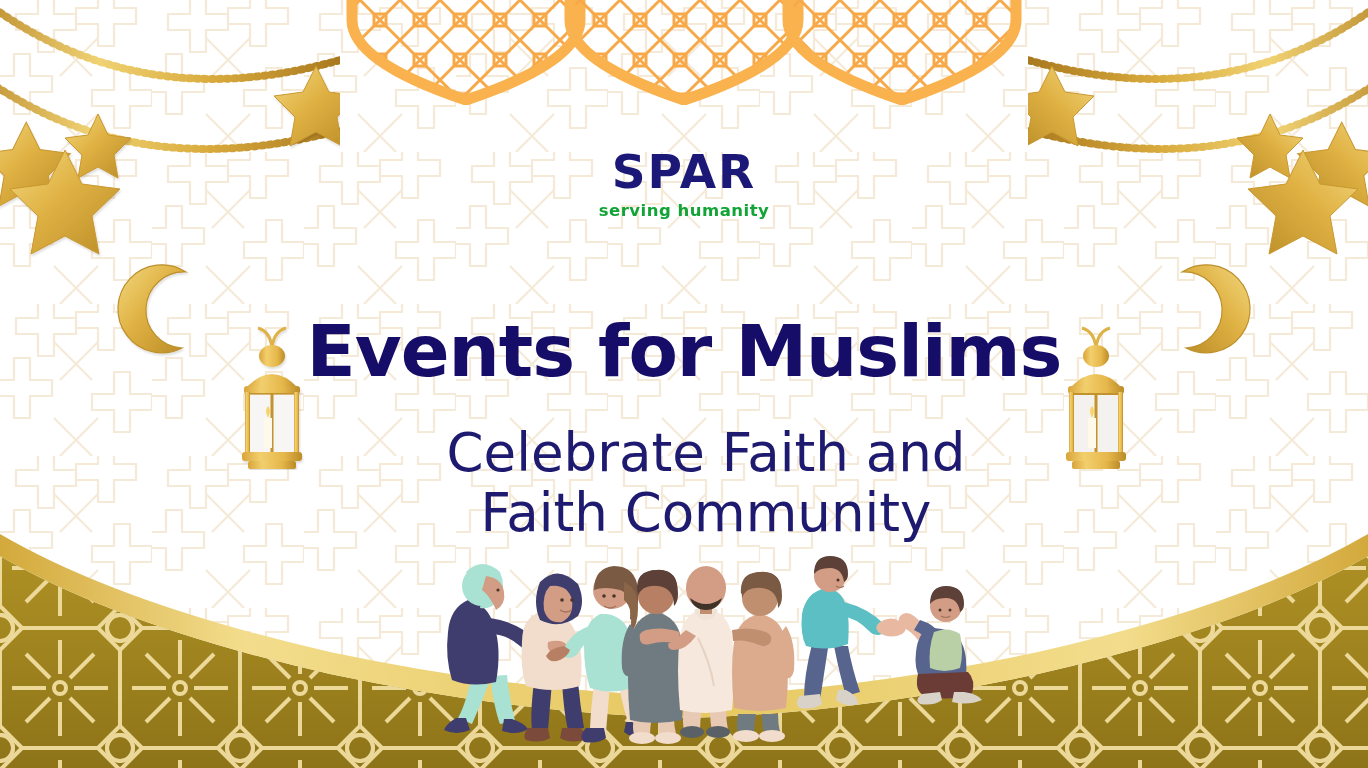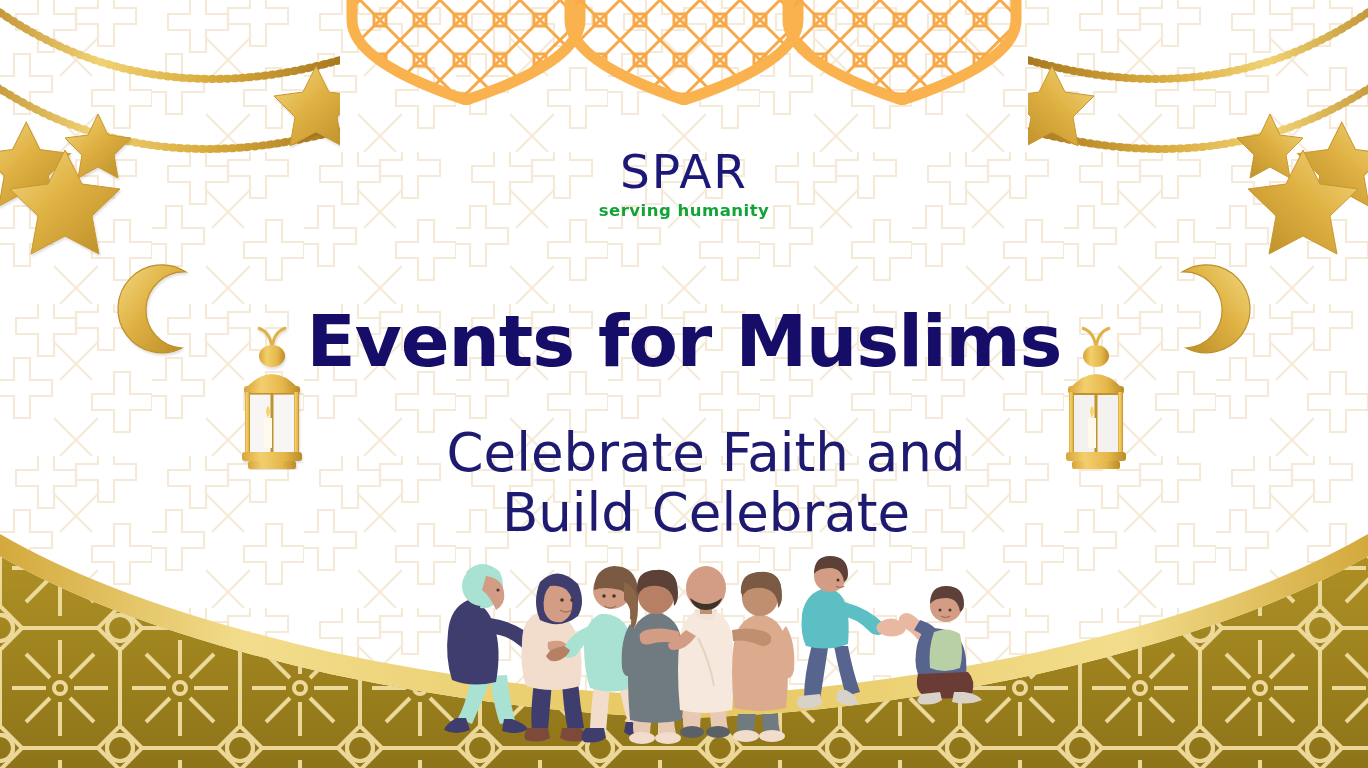--- a/index.html
+++ b/index.html
@@ -38,39 +38,39 @@
   .hanging-right { right:0; width:340px; }
 
   
   .logo-wrap {
     position:absolute; top:148px; left:0; width:1368px;
     text-align:center;
     line-height:1;
   }
   .logo-spar {
     font-family:"DejaVu Sans", sans-serif;
-    font-weight:normal;
+    font-weight:bold;
     font-size:47px;
     letter-spacing:2px;
     color:#1b1878;
     display:block;
   }
   .logo-tag {
     font-family:"DejaVu Sans", sans-serif;
     font-size:16.5px;
     font-weight:bold;
     letter-spacing:0.5px;
     color:#13a438;
     display:block;
     margin-top:8px;
   }
 
   
   .headline {
-    position:absolute; top:305px; left:0; width:1368px;
+    position:absolute; top:315px; left:0; width:1368px;
     text-align:center;
     font-family:"DejaVu Sans", sans-serif;
     font-weight:bold;
     font-size:72px;
     line-height:1;
     color:#160d68;
     letter-spacing:-1px;
   }
   .subhead {
     position:absolute; top:423px; left:0; width:1368px;
@@ -281,21 +281,21 @@
 
   <div class="logo-wrap">
     <span class="logo-spar">SPAR</span>
     <span class="logo-tag">serving humanity</span>
   </div>
 
   <div class="headline">Events for Muslims</div>
 
   <div class="subhead">
     <span>Celebrate Faith and</span>
-    <span>Build Celebrate</span>
+    <span>Faith Community</span>
   </div>
 
   <svg class="bottom-band" viewBox="0 0 1368 260" preserveAspectRatio="none" aria-hidden="true">
     <defs>
       <clipPath id="bandClip">
         <path d="M0 48 Q120 118 330 166 Q520 206 684 210 Q848 206 1038 166 Q1248 118 1368 48 L1368 260 L0 260 Z"></path>
       </clipPath>
       <linearGradient id="bandFill" x1="0" y1="0" x2="0" y2="1">
         <stop offset="0%" stop-color="#b59526"></stop>
         <stop offset="30%" stop-color="#a98c22"></stop>

